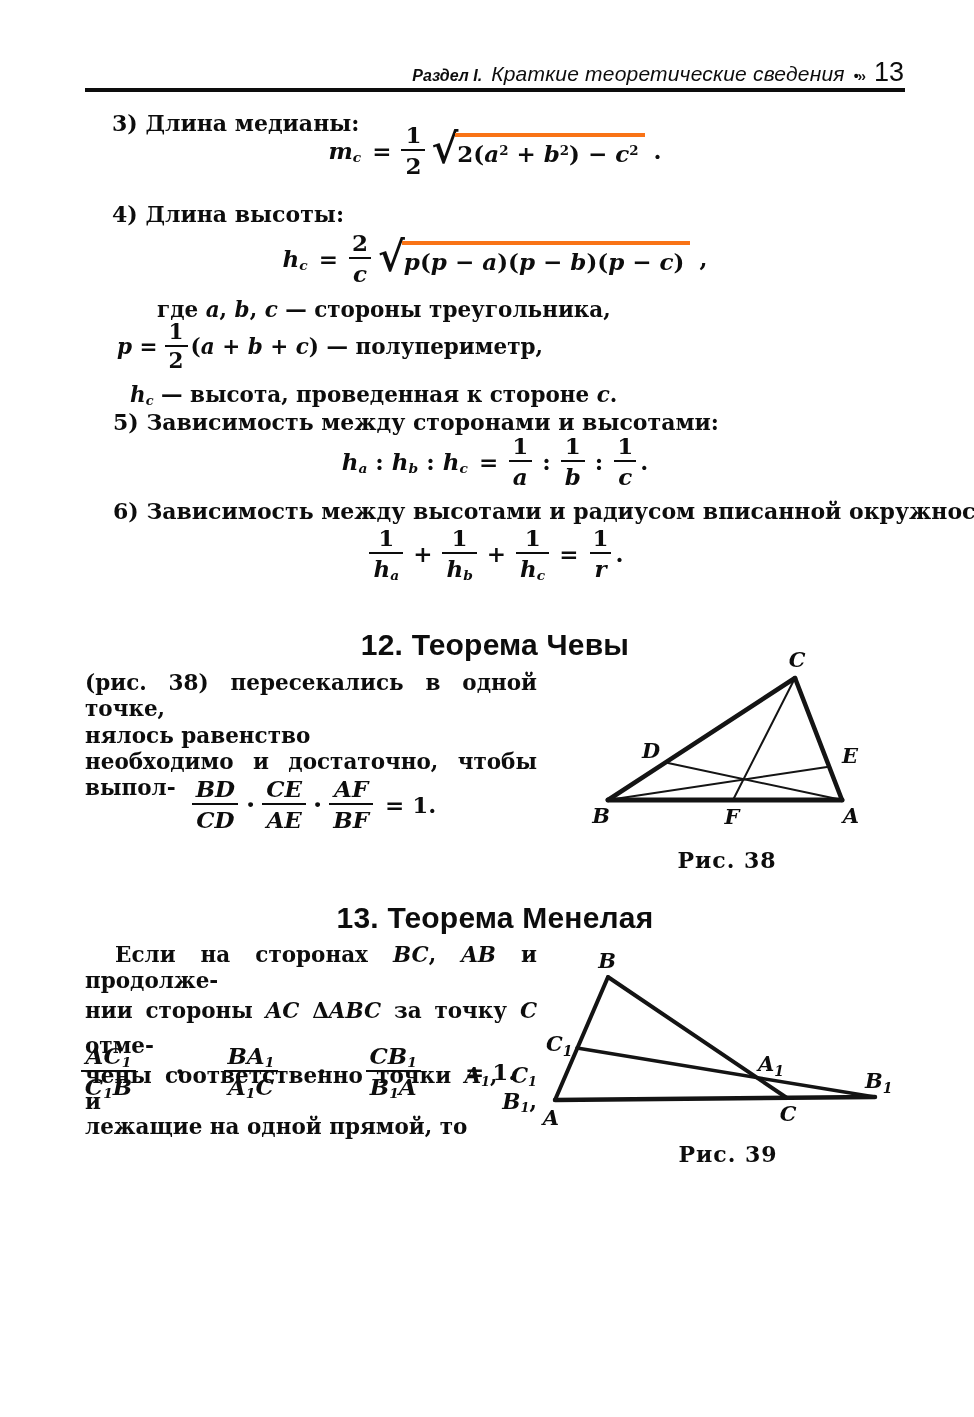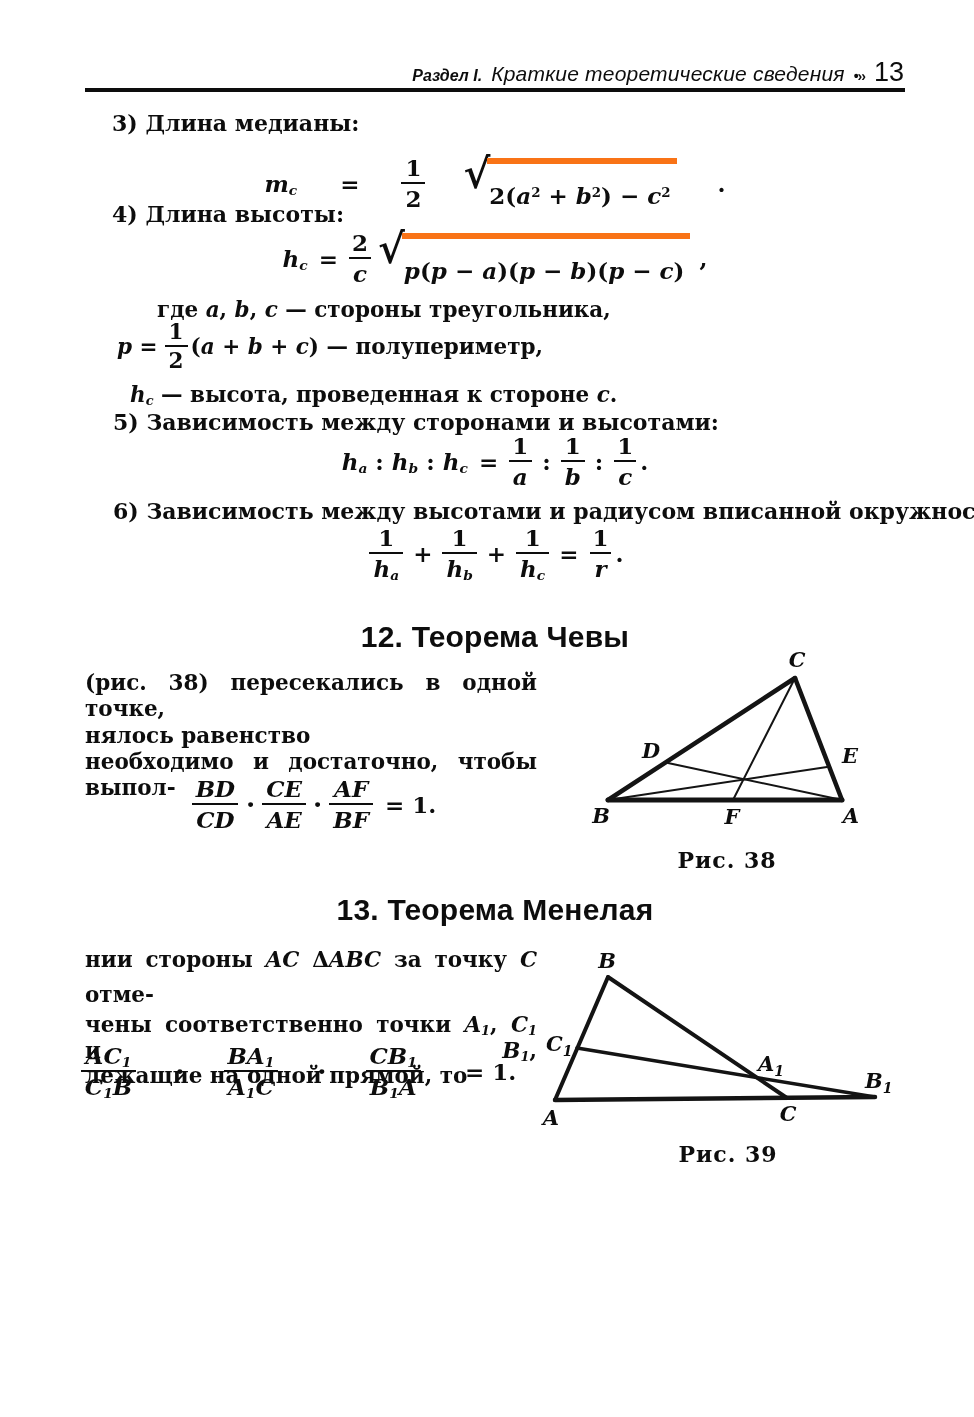--- a/index.html
+++ b/index.html
@@ -29,25 +29,25 @@
   .inlineformula { display:flex; align-items:center; font-weight:700; font-size:21.5px; white-space:nowrap; }
   .frac { display:inline-flex; flex-direction:column; align-items:center; margin:0 3px; }
   .frac .num { display:block; padding:0 4px 3px; line-height:1; }
   .frac .den { display:block; border-top:2.5px solid #0d0d0d; padding:3px 4px 0; line-height:1; }
   .op  { margin:0 7px; }
   .dot { margin:0 4px; font-size:1.15em; }
   .tail { margin-left:9px; }
   .lhs { margin-right:4px; }
   .sqrt  { display:inline-flex; align-items:flex-start; margin-left:3px; }
   .rsign { font-style:normal; font-weight:700; font-size:1.78em; line-height:0.8; }
-  .rcand { border-top:6px solid #f97316; padding:19px 6px 0 2px; margin-left:-3px; line-height:1.1; }
+  .rcand { border-top:4px solid #f97316; padding:4px 6px 0 2px; margin-left:-3px; line-height:1.1; }
   
   .heading { left:85px; width:820px; text-align:center;
              font-family:"Liberation Sans", sans-serif; font-weight:700; font-size:30px;
-             letter-spacing:0.2px; }
+             letter-spacing:0.2px;margin-top:8px; }
   .para { width:452px; font-weight:700; font-size:21.5px; }
   .pline { line-height:26.3px; }
   .j { text-align:justify; text-align-last:justify; }
   .indent { text-indent:30px; }
   
   .figlabel { font-family:"DejaVu Serif", serif; font-style:italic; font-weight:700;
               font-size:21px; fill:#0d0d0d; }
   .figsub   { font-size:14px; }
   .figcap   { font-family:"DejaVu Serif", serif; font-weight:700; font-size:22px;
               fill:#0d0d0d; letter-spacing:1px; }
@@ -58,21 +58,21 @@
 
 <div class="abs hdr">
   <span class="hdr-section">Раздел I.</span>
   <span class="hdr-title">Краткие теоретические сведения</span>
   <span class="hdr-marker">•››</span>
   <span class="hdr-page">13</span>
 </div>
 <div class="abs rule"></div>
 
 <div class="abs itemlabel" style="left:112px; top:110px;">3) Длина медианы:</div>
-<div class="abs dformula" style="left:85px; top:155px; width:820px; height:56px;gap:32px;">
+<div class="abs dformula" style="left:85px; top:122px; width:820px; height:56px;">
   <span class="lhs"><i>m</i><sub>c</sub></span>
   <span class="op">=</span>
   <span class="frac">
     <span class="num">1</span>
     <span class="den">2</span>
   </span>
   <span class="sqrt">
     <span class="rsign">√</span>
     <span class="rcand">2(<i>a</i><sup>2</sup> + <i>b</i><sup>2</sup>) − <i>c</i><sup>2</sup></span>
   </span>
@@ -185,20 +185,21 @@
   <text class="figlabel" x="86" y="113" text-anchor="middle">D</text>
   <text class="figlabel" x="285" y="118" text-anchor="middle">E</text>
   <text class="figlabel" x="36" y="178" text-anchor="middle">B</text>
   <text class="figlabel" x="167" y="179" text-anchor="middle">F</text>
   <text class="figlabel" x="286" y="178" text-anchor="middle">A</text>
   <text class="figcap" x="162" y="223" text-anchor="middle">Рис. 38</text>
 </svg>
 
 <div class="abs heading" style="top:893px;">13. Теорема Менелая</div>
 <div class="abs para" style="left:85px; top:942px;">
+  <div class="pline j indent" style="line-height:25.6px;">Если на сторонах <i>BC</i>, <i>AB</i> и продолже-</div>
   <div class="pline j" style="line-height:35px;">нии стороны <i>AC</i> Δ<i>ABC</i> за точку <i>C</i> отме-</div>
   <div class="pline j" style="line-height:25.6px;">чены соответственно точки <i>A</i><sub>1</sub>, <i>C</i><sub>1</sub> и <i>B</i><sub>1</sub>,</div>
   <div class="pline" style="line-height:25.6px;">лежащие на одной прямой, то</div>
 </div>
 <div class="abs dformula" style="left:85px; top:1042px; width:424px; height:58px;gap:32px;">
   <span class="frac">
     <span class="num"><i>AC</i><sub>1</sub></span>
     <span class="den"><i>C</i><sub>1</sub><i>B</i></span>
   </span>
   <span class="dot">·</span>

